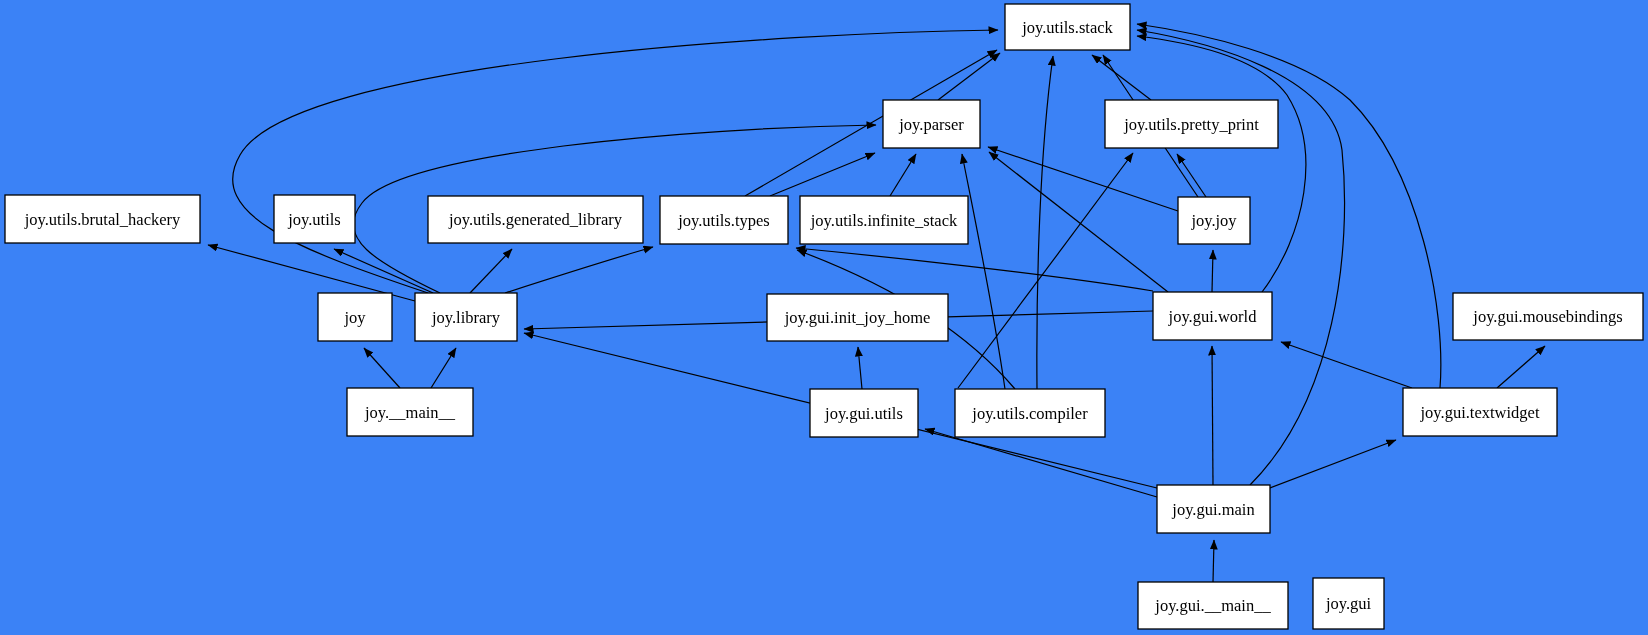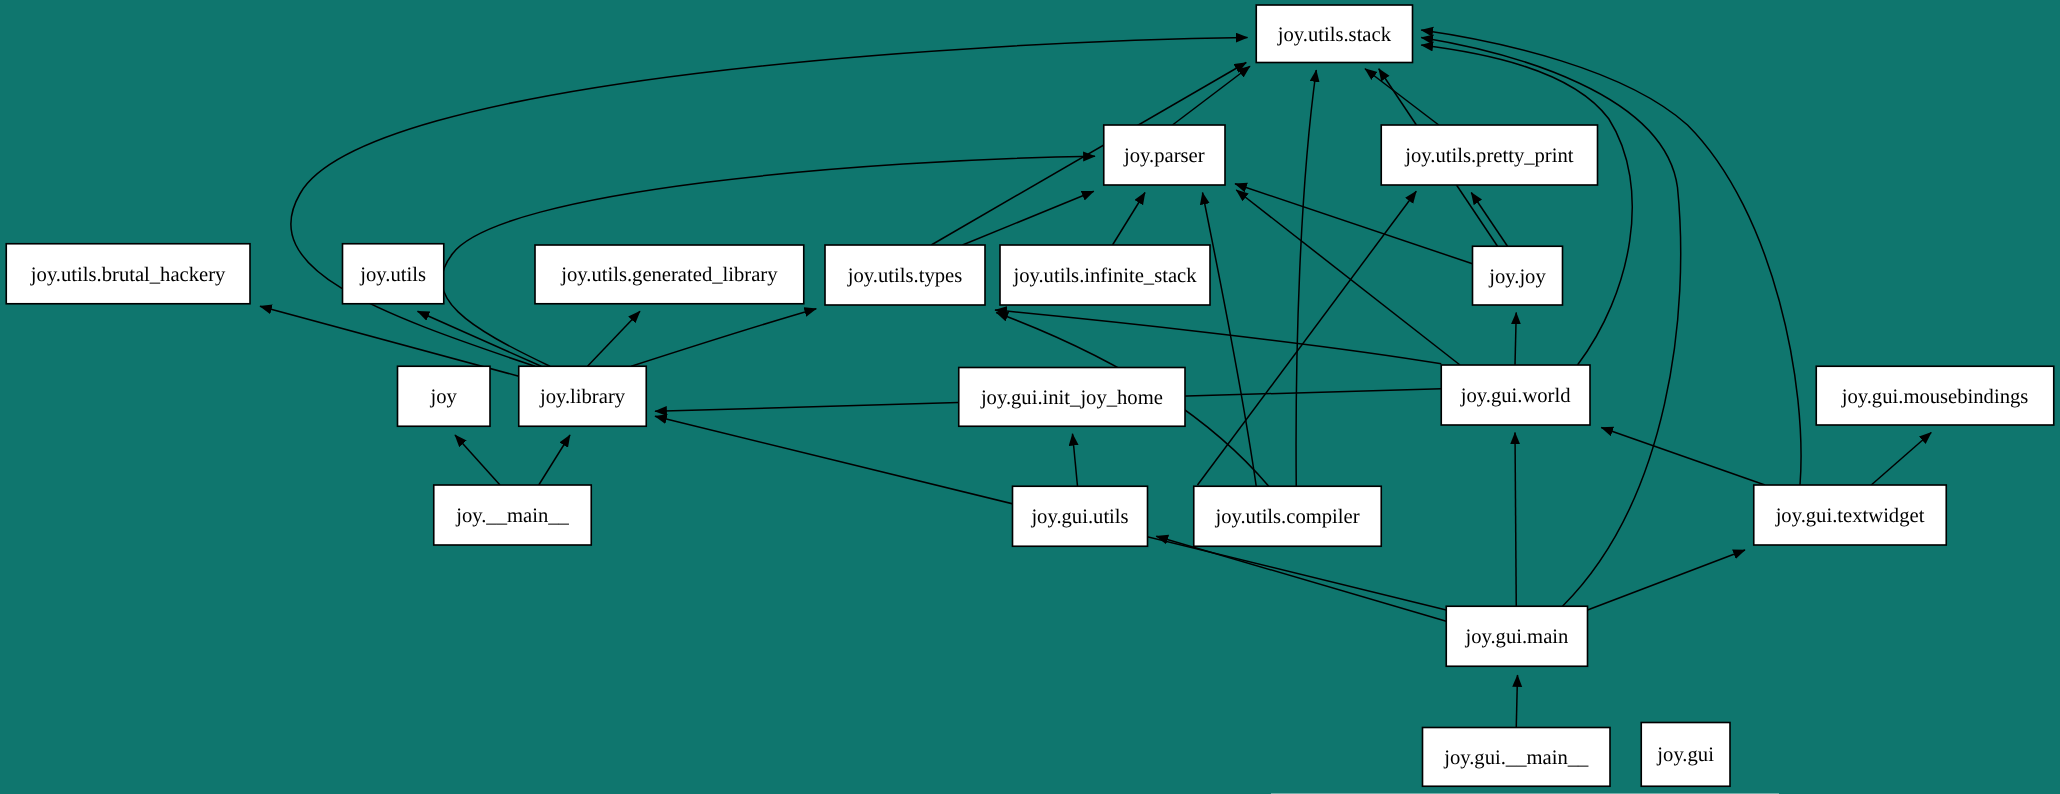--- a/index.html
+++ b/index.html
@@ -4,21 +4,21 @@
 <style>
   html, body {
     margin: 0;
     padding: 0;
     background: #ffffff;
   }
   .canvas {
     position: relative;
     width: 1648px;
     height: 635px;
-    background: #0f766e;
+    background: #3b82f6;
     overflow: hidden;
   }
   svg { display: block; }
   .edge {
     fill: none;
     stroke: #000000;
     stroke-width: 1.2;
   }
   .node-box {
     fill: #ffffff;

